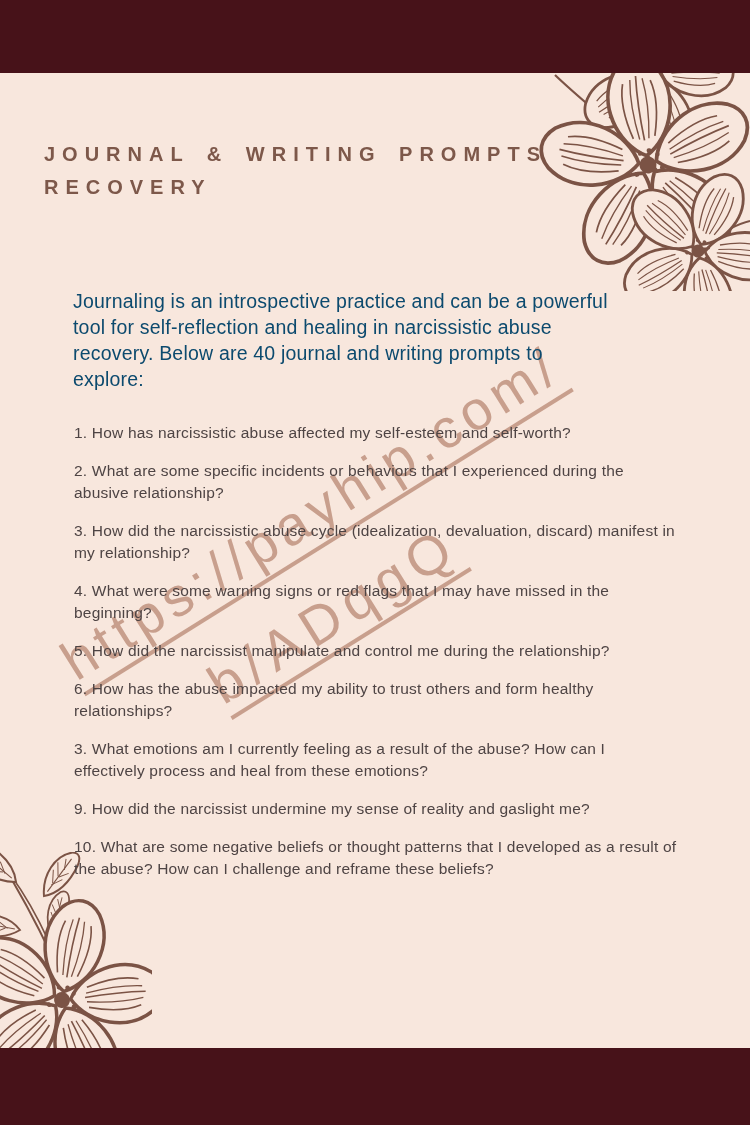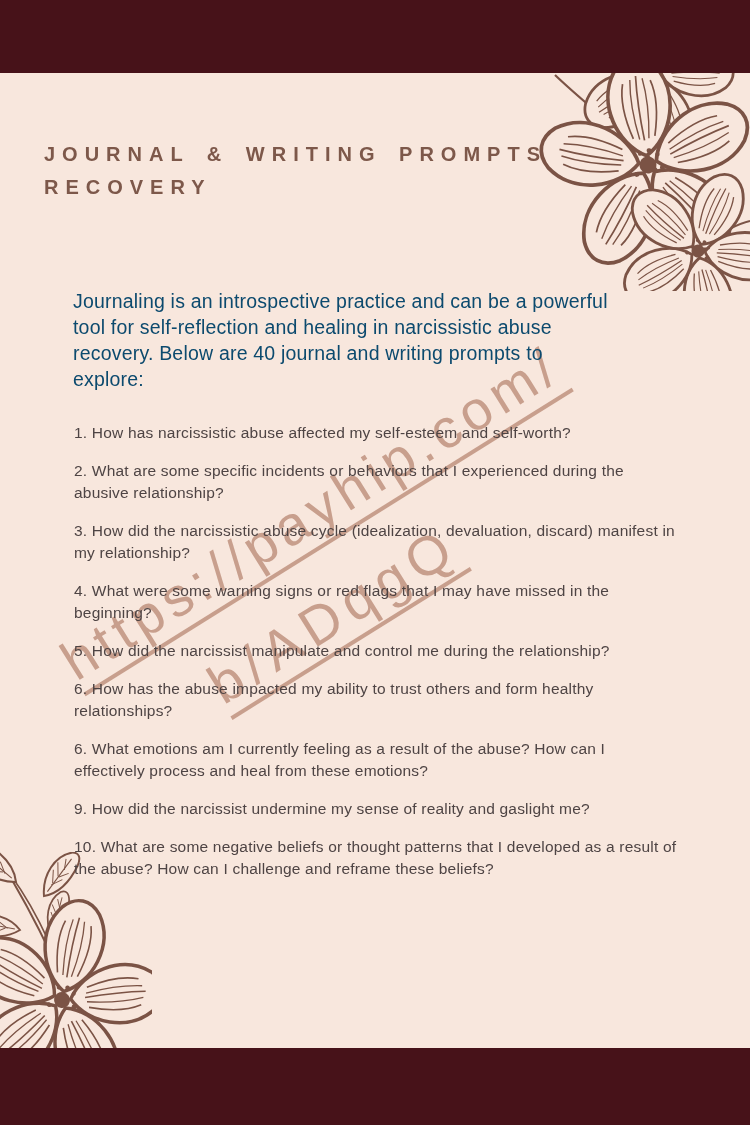--- a/index.html
+++ b/index.html
@@ -137,20 +137,20 @@
     <div>explore:</div>
   </div>
 
   <div class="prompts">
     <div class="prompt">1. How has narcissistic abuse affected my self-esteem and self-worth?</div>
     <div class="prompt">2. What are some specific incidents or behaviors that I experienced during the abusive relationship?</div>
     <div class="prompt">3. How did the narcissistic abuse cycle (idealization, devaluation, discard) manifest in my relationship?</div>
     <div class="prompt">4. What were some warning signs or red flags that I may have missed in the beginning?</div>
     <div class="prompt">5. How did the narcissist manipulate and control me during the relationship?</div>
     <div class="prompt">6. How has the abuse impacted my ability to trust others and form healthy relationships?</div>
-    <div class="prompt">6. What emotions am I currently feeling as a result of the abuse? How can I effectively process and heal from these emotions?</div>
+    <div class="prompt">3. What emotions am I currently feeling as a result of the abuse? How can I effectively process and heal from these emotions?</div>
     <div class="prompt">9. How did the narcissist undermine my sense of reality and gaslight me?</div>
     <div class="prompt">10. What are some negative beliefs or thought patterns that I developed as a result of the abuse? How can I challenge and reframe these beliefs?</div>
   </div>
 
   <div class="band bottom"></div>
 
 </div>
 
 </body></html>

